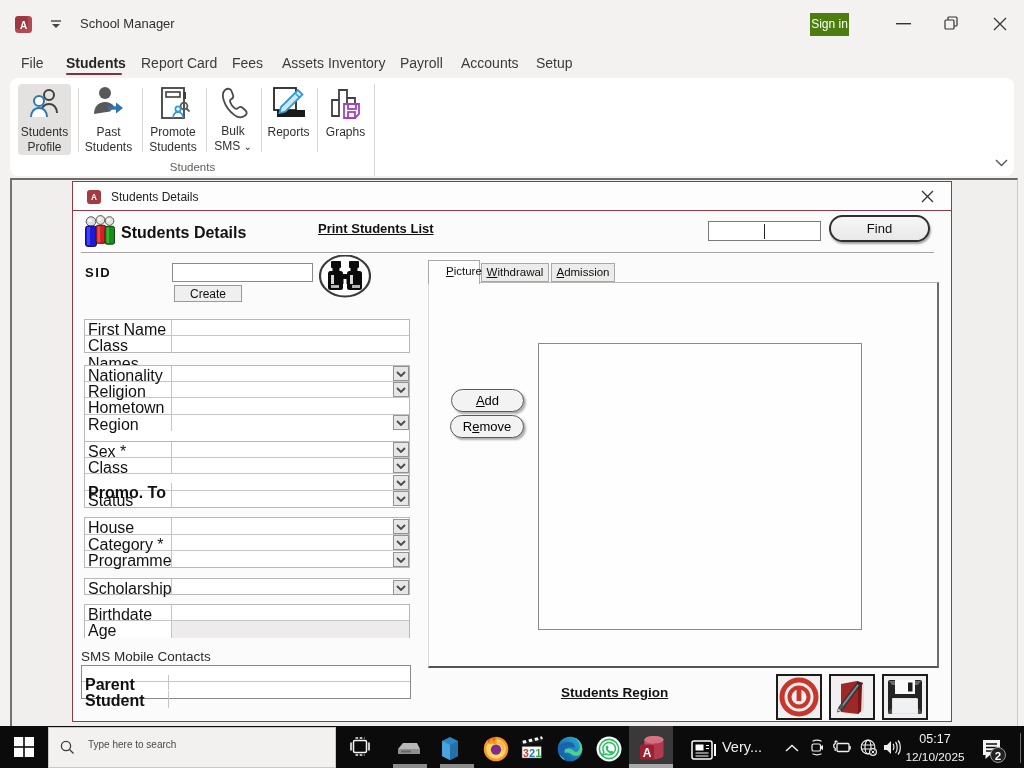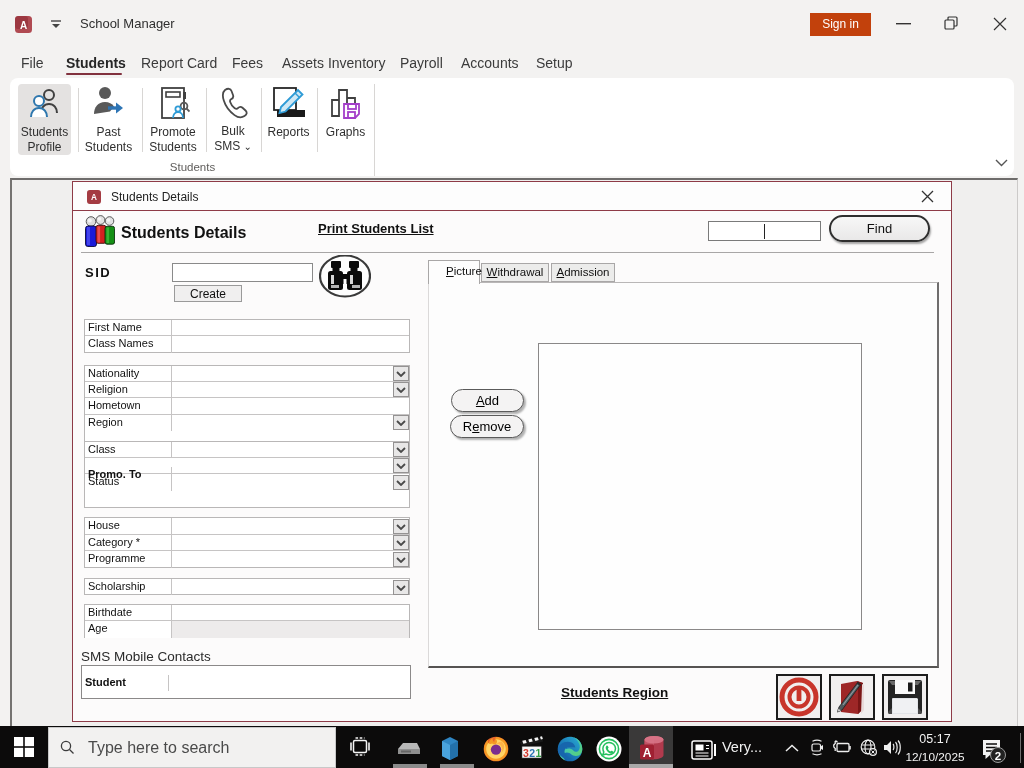--- a/index.html
+++ b/index.html
@@ -3,21 +3,21 @@
 <meta charset="utf-8">
 <style>
 * { margin:0; padding:0; box-sizing:border-box; }
 html,body { width:1024px; height:768px; overflow:hidden; font-family:"Liberation Sans", sans-serif; }
 body { background:#f3f2f1; position:relative; }
 .abs { position:absolute; }
 
 
 #titlebar { left:0; top:0; width:1024px; height:48px; background:#f3f2f1; }
 #apptitle { left:80px; top:16px; font-size:13px; color:#2f2f2f; }
-#signin { left:810px; top:13px; width:61px; height:23px; background:#c2410c; color:#fff; font-size:12px; text-align:center; line-height:23px; }
+#signin { left:810px; top:13px; width:39px; height:23px; background:#4d7c0f; color:#fff; font-size:12px; text-align:center; line-height:23px; }
 
 
 .menu { top:55px; font-size:14px; color:#3b3b3b; }
 #stud-tab { font-weight:bold; color:#262626; }
 #stud-underline { left:66px; top:72.5px; width:56px; height:2.5px; background:#81313e; border-radius:2px; }
 
 
 #ribbon { left:10px; top:78px; width:1004px; height:98px; background:#ffffff; border-radius:8px; }
 .rbtn { top:84px; height:71px; text-align:center; font-size:12px; color:#2f2f2f; }
 .rbtn .lbl { margin-top:2px; line-height:15px; }
@@ -42,21 +42,21 @@
 
 #sid-lbl { left:12px; top:83px; font-size:13px; font-weight:bold; color:#111; letter-spacing:1.5px; }
 #sid-input { left:99px; top:81px; width:141px; height:19px; background:#fff; border:1px solid #8a8a8a; }
 #create-btn { left:101px; top:103px; width:68px; height:17px; background:#f0efef; border:1px solid #9a9a9a; font-size:12px; text-align:center; line-height:16px; color:#111; }
 #binoc { left:246px; top:73px; width:52px; height:45px; }
 
 
 .ftable { left:11px; width:326px; border:1px solid #b9b7b7; background:#fff; }
 .frow { position:relative; height:16.4px; border-bottom:1px solid #c6c4c4; }
 .frow:last-child { border-bottom:none; }
-.flabel { position:absolute; left:0; top:0; width:87px; height:100%; border-right:1px solid #c6c4c4; font-size:11px; color:#111; padding:1px 0 0 3px; }
+.flabel { position:absolute; left:0; top:0; width:87px; height:100%; border-right:1px solid #c6c4c4; font-size:16px; color:#111; padding:1px 0 0 3px; }
 .combo { position:absolute; right:0.5px; top:0.5px; width:16px; height:15px; background:#e8e7e7; border:1px solid #949292; }
 .combo svg { display:block; margin:4px auto 0; }
 .bold { font-weight:bold;margin-top:9px; }
 #sms-lbl { left:8px; top:467px; font-size:13.5px; color:#2a2a2a; }
 .tab { position:absolute; top:2px; height:19px; background:#ececeb; border:1px solid #a9a7a7; font-size:11.5px; color:#111; text-align:center; }
 #tab-picture { left:0; top:0; height:23.5px; background:#fdfdfd; border-bottom:none; z-index:2; }
 #panel { left:355px; top:100px; width:511px; height:386px; background:#fdfdfd; border-right:2px solid #6f6d6d; border-bottom:2px solid #565452; border-top:1px solid #b9b7b7; border-left:1px solid #dbd9d9; }
 #addbtn { left:378px; top:207px; width:73px; height:23px; background:#f4f3f3; border:1.5px solid #5a5a5a; border-radius:12px; font-size:13px; text-align:center; line-height:21px; box-shadow:2px 2px 2px rgba(0,0,0,0.3); }
 #rembtn { left:377px; top:233px; width:74px; height:23px; background:#f4f3f3; border:1.5px solid #5a5a5a; border-radius:12px; font-size:13px; text-align:center; line-height:21px; box-shadow:2px 2px 2px rgba(0,0,0,0.3); }
 #picframe { left:465px; top:161px; width:324px; height:287px; background:#fefefe; border:1px solid #8a8888; }
@@ -258,20 +258,28 @@
         <div class="combo">
           <svg width="10" height="6" viewBox="0 0 10 6" fill="none" stroke="#4a4a4a" stroke-width="1.8">
             <path d="M1 1l4 4 4-4"></path>
           </svg>
         </div>
       </div>
   </div>
 
   <div class="abs ftable" style="top:258.6px; height:67px;">
     <div class="frow">
+        <div class="flabel">Sex *</div>
+        <div class="combo">
+          <svg width="10" height="6" viewBox="0 0 10 6" fill="none" stroke="#4a4a4a" stroke-width="1.8">
+            <path d="M1 1l4 4 4-4"></path>
+          </svg>
+        </div>
+      </div>
+    <div class="frow">
         <div class="flabel">Class</div>
         <div class="combo">
           <svg width="10" height="6" viewBox="0 0 10 6" fill="none" stroke="#4a4a4a" stroke-width="1.8">
             <path d="M1 1l4 4 4-4"></path>
           </svg>
         </div>
       </div>
     <div class="frow">
         <div class="flabel bold">Promo. To</div>
         <div class="combo">
@@ -333,20 +341,23 @@
         <div class="flabel">Birthdate</div>
       </div>
     <div class="frow" style="background:#edebeb;">
         <div class="flabel" style="background:#fff;">Age</div>
       </div>
   </div>
 
   <div class="abs" id="sms-lbl">SMS Mobile Contacts</div>
 
   <div class="abs ftable" style="left:8px; top:482.5px; width:330px; height:34.4px; border-color:#8b8989;">
+    <div class="frow" style="height:16.7px;">
+        <div class="flabel bold">Parent</div>
+      </div>
     <div class="frow" style="height:16.7px;">
         <div class="flabel bold">Student</div>
       </div>
   </div>
 
   <div class="abs tab" id="tab-picture" style="left:355px; top:78px; width:52px; line-height:21px;padding-left:17px;"><span style="text-decoration:underline">P</span>icture</div>
   <div class="abs tab" style="left:408px; top:81px; width:68px; line-height:17px;"><span style="text-decoration:underline">W</span>ithdrawal</div>
   <div class="abs tab" style="left:478px; top:81px; width:64px; line-height:17px;"><span style="text-decoration:underline">A</span>dmission</div>
   <div class="abs" id="panel"></div>
   <div class="abs" id="addbtn"><span style="text-decoration:underline">A</span>dd</div>
@@ -390,21 +401,21 @@
     <rect x="0" y="0" width="9.2" height="9.2"></rect>
     <rect x="10.8" y="0" width="9.2" height="9.2"></rect>
     <rect x="0" y="10.8" width="9.2" height="9.2"></rect>
     <rect x="10.8" y="10.8" width="9.2" height="9.2"></rect>
   </svg>
 <div class="abs" style="left:48px; top:727px; width:288px; height:41px; background:#f2f1f0; border:1px solid #c8c8c8;"></div>
 <svg class="abs" style="left:60px; top:740px;" width="15" height="15" viewBox="0 0 15 15" fill="none" stroke="#3c3c3c" stroke-width="1.3">
     <circle cx="6" cy="6" r="4.6"></circle>
     <path d="M9.5 9.5l4 4"></path>
   </svg>
-<div class="abs" style="left:88px; top:739px; font-size:16px; color:#4a4a4a;">Type here to search</div>
+<div class="abs" style="left:88px; top:739px; font-size:10px; color:#4a4a4a;">Type here to search</div>
 <svg class="abs" style="left:350px; top:737px;" width="20" height="19" viewBox="0 0 20 19" fill="none" stroke="#f5f5f5">
     <rect x="3.5" y="3.5" width="13" height="12" rx="1.5" stroke-width="1.5"></rect>
     <path d="M1 5.5v8M19 5.5v8" stroke-width="1.6"></path>
     <path d="M5.5 1h9M5.5 18h9" stroke-width="1.6" stroke-dasharray="2.6 1.6"></path>
   </svg>
 
 <svg class="abs" style="left:395px; top:741px;" width="27" height="15" viewBox="0 0 27 15">
     <path d="M3 8l5-6h14l3 6z" fill="#b8b8b8"></path>
     <path d="M3 8h22v5H3z" fill="#8f8f8f"></path>
     <rect x="6" y="9.5" width="10" height="2" fill="#666"></rect>

